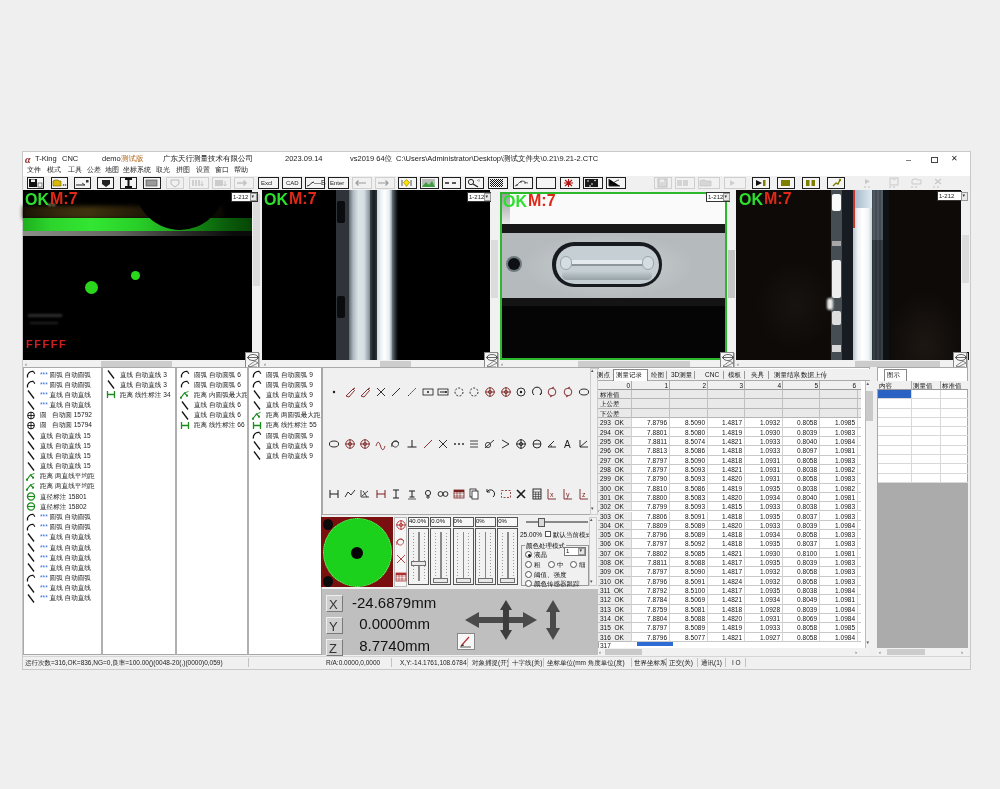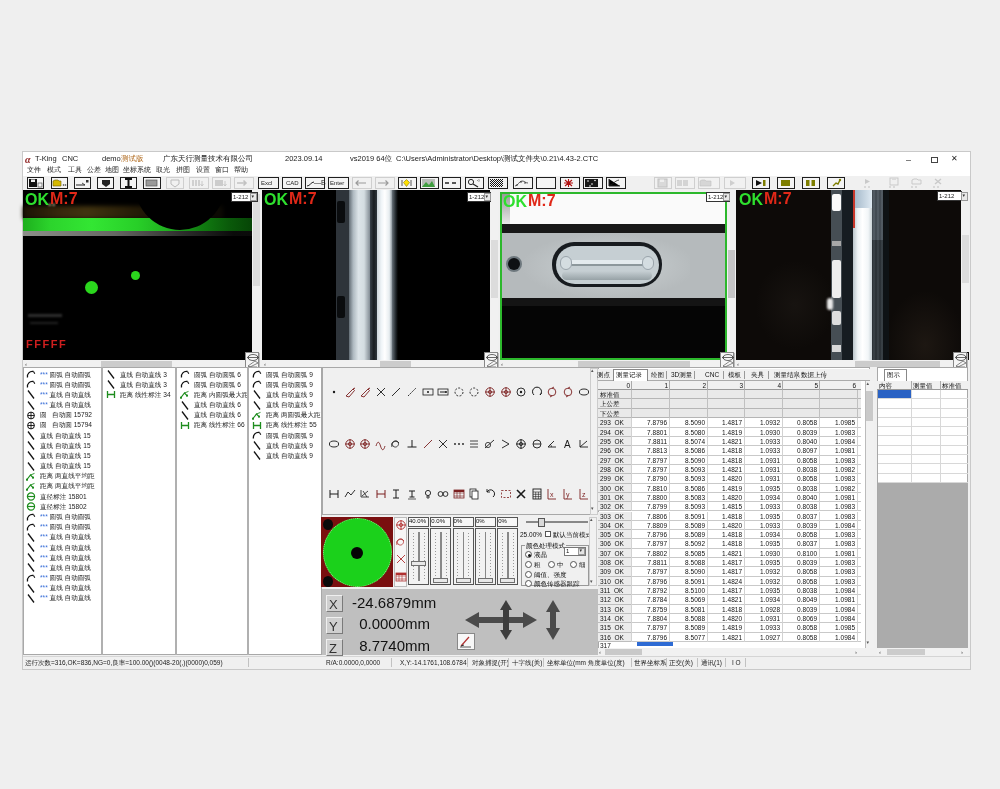--- a/index.html
+++ b/index.html
@@ -11,21 +11,21 @@
 <div class="" style="left:23px;top:152px;width:947px;height:517px;background:#f0f0f0;box-shadow:0 0 0 1px #c9c9c9;"></div>
 <div class="" style="left:23px;top:152px;width:947px;height:24px;background:#ffffff;"></div>
 <div class="t " style="left:25px;top:153.5px;font-size:8px;color:#222;"><i style="font-family:'Liberation Serif',serif;font-weight:bold;color:#8b1a1a;font-size:10px;">α</i></div>
 <div class="t " style="left:35px;top:155px;font-size:7.5px;color:#1a1a1a;">T-King</div>
 <div class="t " style="left:62px;top:155px;font-size:7.5px;color:#1a1a1a;">CNC</div>
 <div class="t " style="left:102px;top:155px;font-size:7.5px;color:#1a1a1a;">demo</div>
 <div class="t " style="left:121px;top:155px;font-size:7.5px;color:#b06a1e;">测试版</div>
 <div class="t " style="left:163px;top:155px;font-size:7.5px;color:#1a1a1a;">广东天行测量技术有限公司</div>
 <div class="t " style="left:285px;top:155px;font-size:7.5px;color:#1a1a1a;">2023.09.14</div>
 <div class="t " style="left:350px;top:155px;font-size:7.5px;color:#1a1a1a;">vs2019 64位</div>
-<div class="t " style="left:396px;top:155px;font-size:7.5px;color:#1a1a1a;">C:\Users\Administrator\Desktop\测试文件夹\0.21\4.43-2.CTC</div>
+<div class="t " style="left:396px;top:155px;font-size:7.5px;color:#1a1a1a;">C:\Users\Administrator\Desktop\测试文件夹\0.21\9.21-2.CTC</div>
 <div class="t " style="left:906px;top:155px;font-size:9px;color:#333;">–</div>
 <div class="" style="left:931px;top:157px;width:7px;height:6px;border:1px solid #444;"></div>
 <div class="t " style="left:951px;top:154px;font-size:8px;color:#222;"><span style="color:#222">✕</span></div>
 <div class="t " style="left:27px;top:166px;font-size:7px;color:#1a1a1a;">文件</div>
 <div class="t " style="left:47px;top:166px;font-size:7px;color:#1a1a1a;">模式</div>
 <div class="t " style="left:68px;top:166px;font-size:7px;color:#1a1a1a;">工具</div>
 <div class="t " style="left:87px;top:166px;font-size:7px;color:#1a1a1a;">公差</div>
 <div class="t " style="left:105px;top:166px;font-size:7px;color:#1a1a1a;">地图</div>
 <div class="t " style="left:123px;top:166px;font-size:7px;color:#1a1a1a;">坐标系统</div>
 <div class="t " style="left:156px;top:166px;font-size:7px;color:#1a1a1a;">取光</div>

